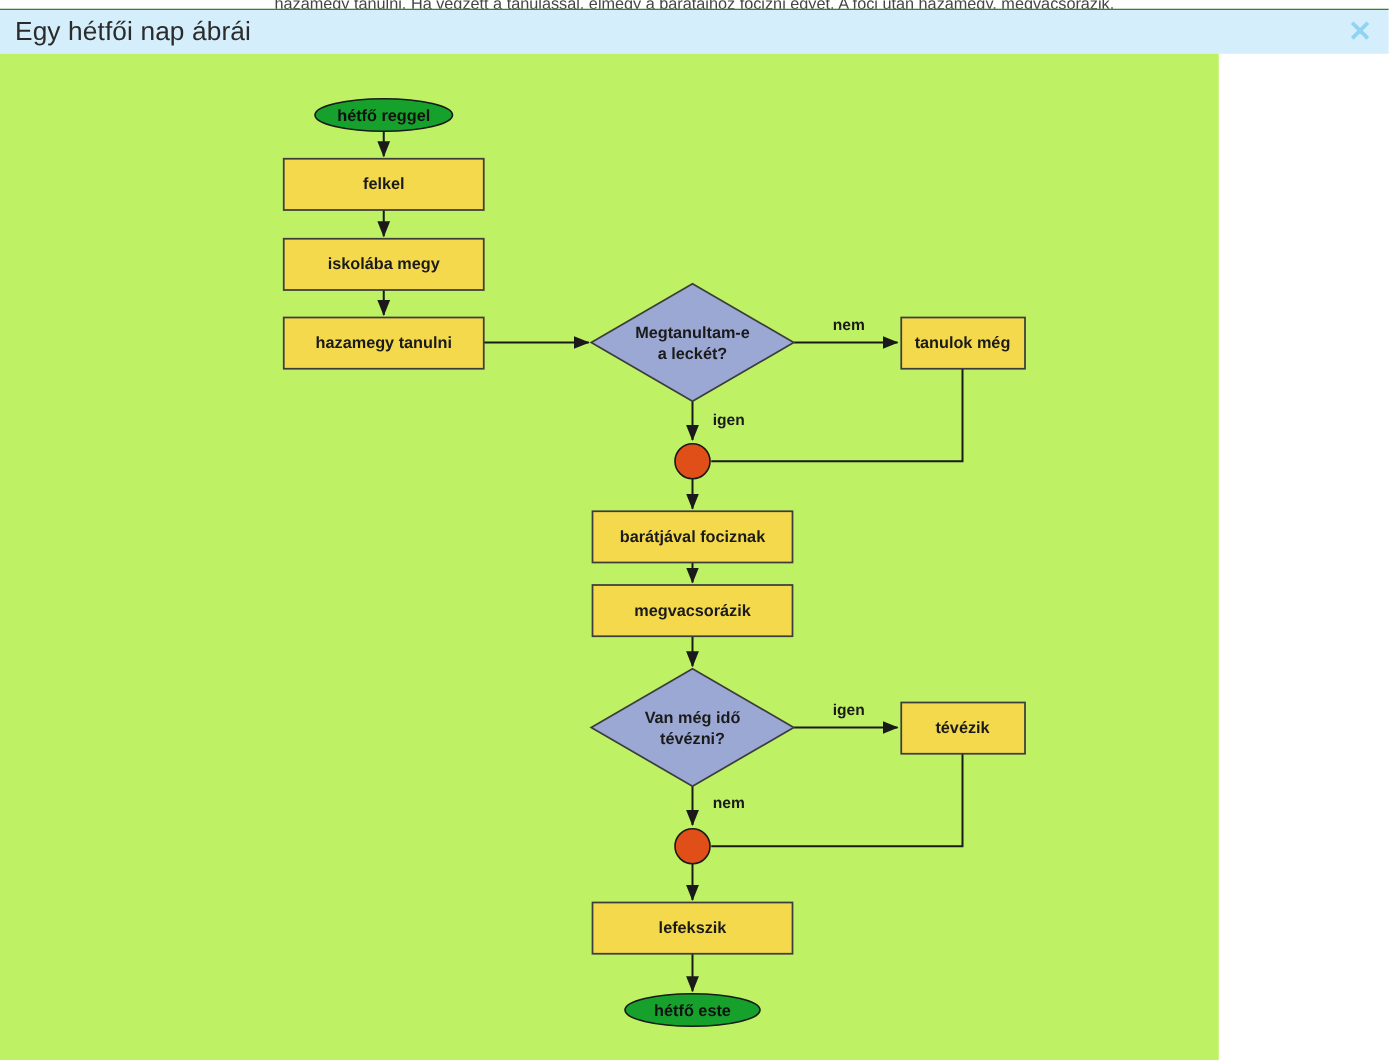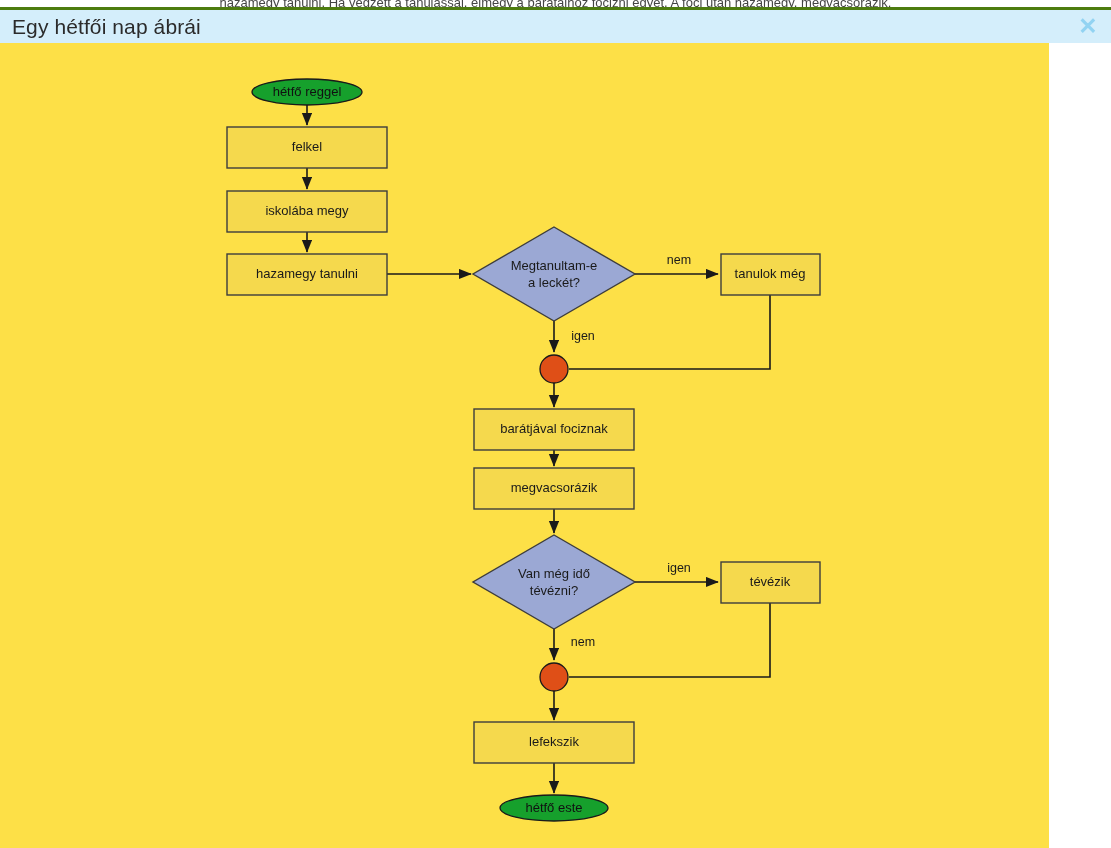--- a/index.html
+++ b/index.html
@@ -37,21 +37,21 @@
   }
 
   
   .header {
     position: absolute;
     left: 0;
     top: 7px;
     width: 1111px;
     height: 36px;
     background: #d4eefb;
-    border-top: 3px solid #4d7c0f;
+    border-top: 1px solid #4d7c0f;
     display: flex;
     align-items: center;
   }
   .header-title {
     margin-left: 12px;
     font-size: 21px;
     color: #2b2b2b;
     font-weight: 400;
     letter-spacing: 0.1px;
   }
@@ -71,23 +71,24 @@
     line-height: 1;
     cursor: pointer;
     user-select: none;
   }
 
   
   .canvas {
     position: absolute;
     left: 0;
     top: 43px;
-    width: 1049px;
+    width: 975px;
     height: 805px;
-    background: #fde047;
+    background: #bef264;
+    font-weight: bold;
   }
   .canvas svg { display: block; }
 
   .node-text {
     font-family: "Liberation Sans", sans-serif;
     font-size: 13px;
     fill: #1a1a1a;
     text-anchor: middle;
     dominant-baseline: middle;
   }

